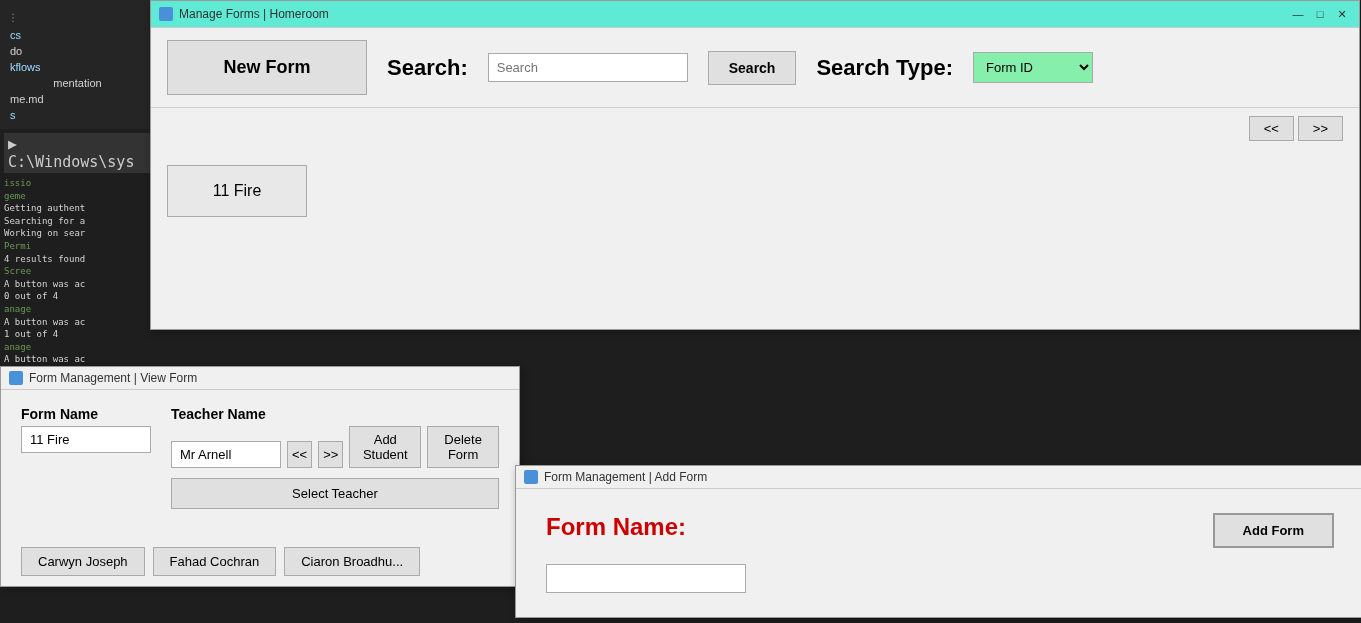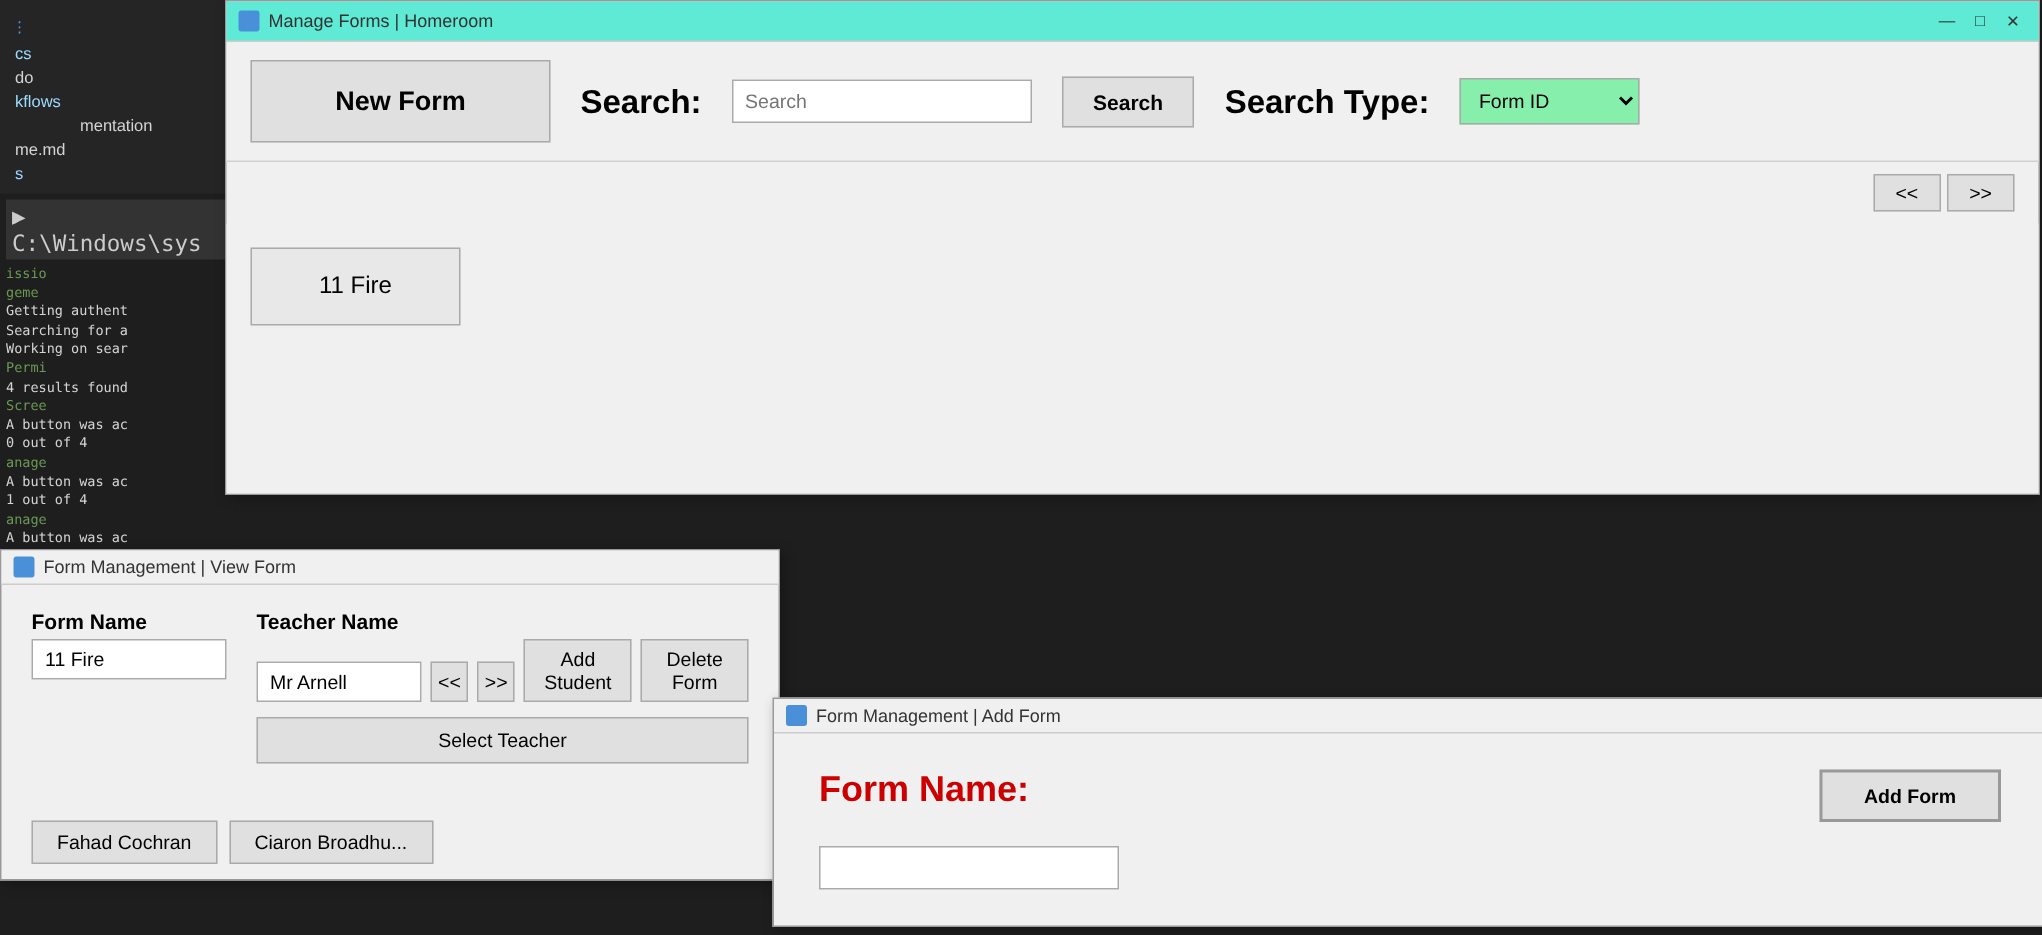--- a/index.html
+++ b/index.html
@@ -375,20 +375,21 @@
           <button class="btn-form">&gt;&gt;</button>
           <button class="btn-form">Add Student</button>
           <button class="btn-form">Delete Form</button>
         </div>
         <button class="btn-form select-teacher" style="margin-top:6px;">Select Teacher</button>
       </div>
     </div>
   </div>
 
   <div class="students-row">
+    <button class="btn-student">Carwyn Joseph</button>
     <button class="btn-student">Fahad Cochran</button>
     <button class="btn-student">Ciaron Broadhu...</button>
   </div>
 </div>
 
 <div class="add-form-window">
 
   <div class="titlebar">
     <span class="titlebar-icon"></span>
     <span>Form Management | Add Form</span>

